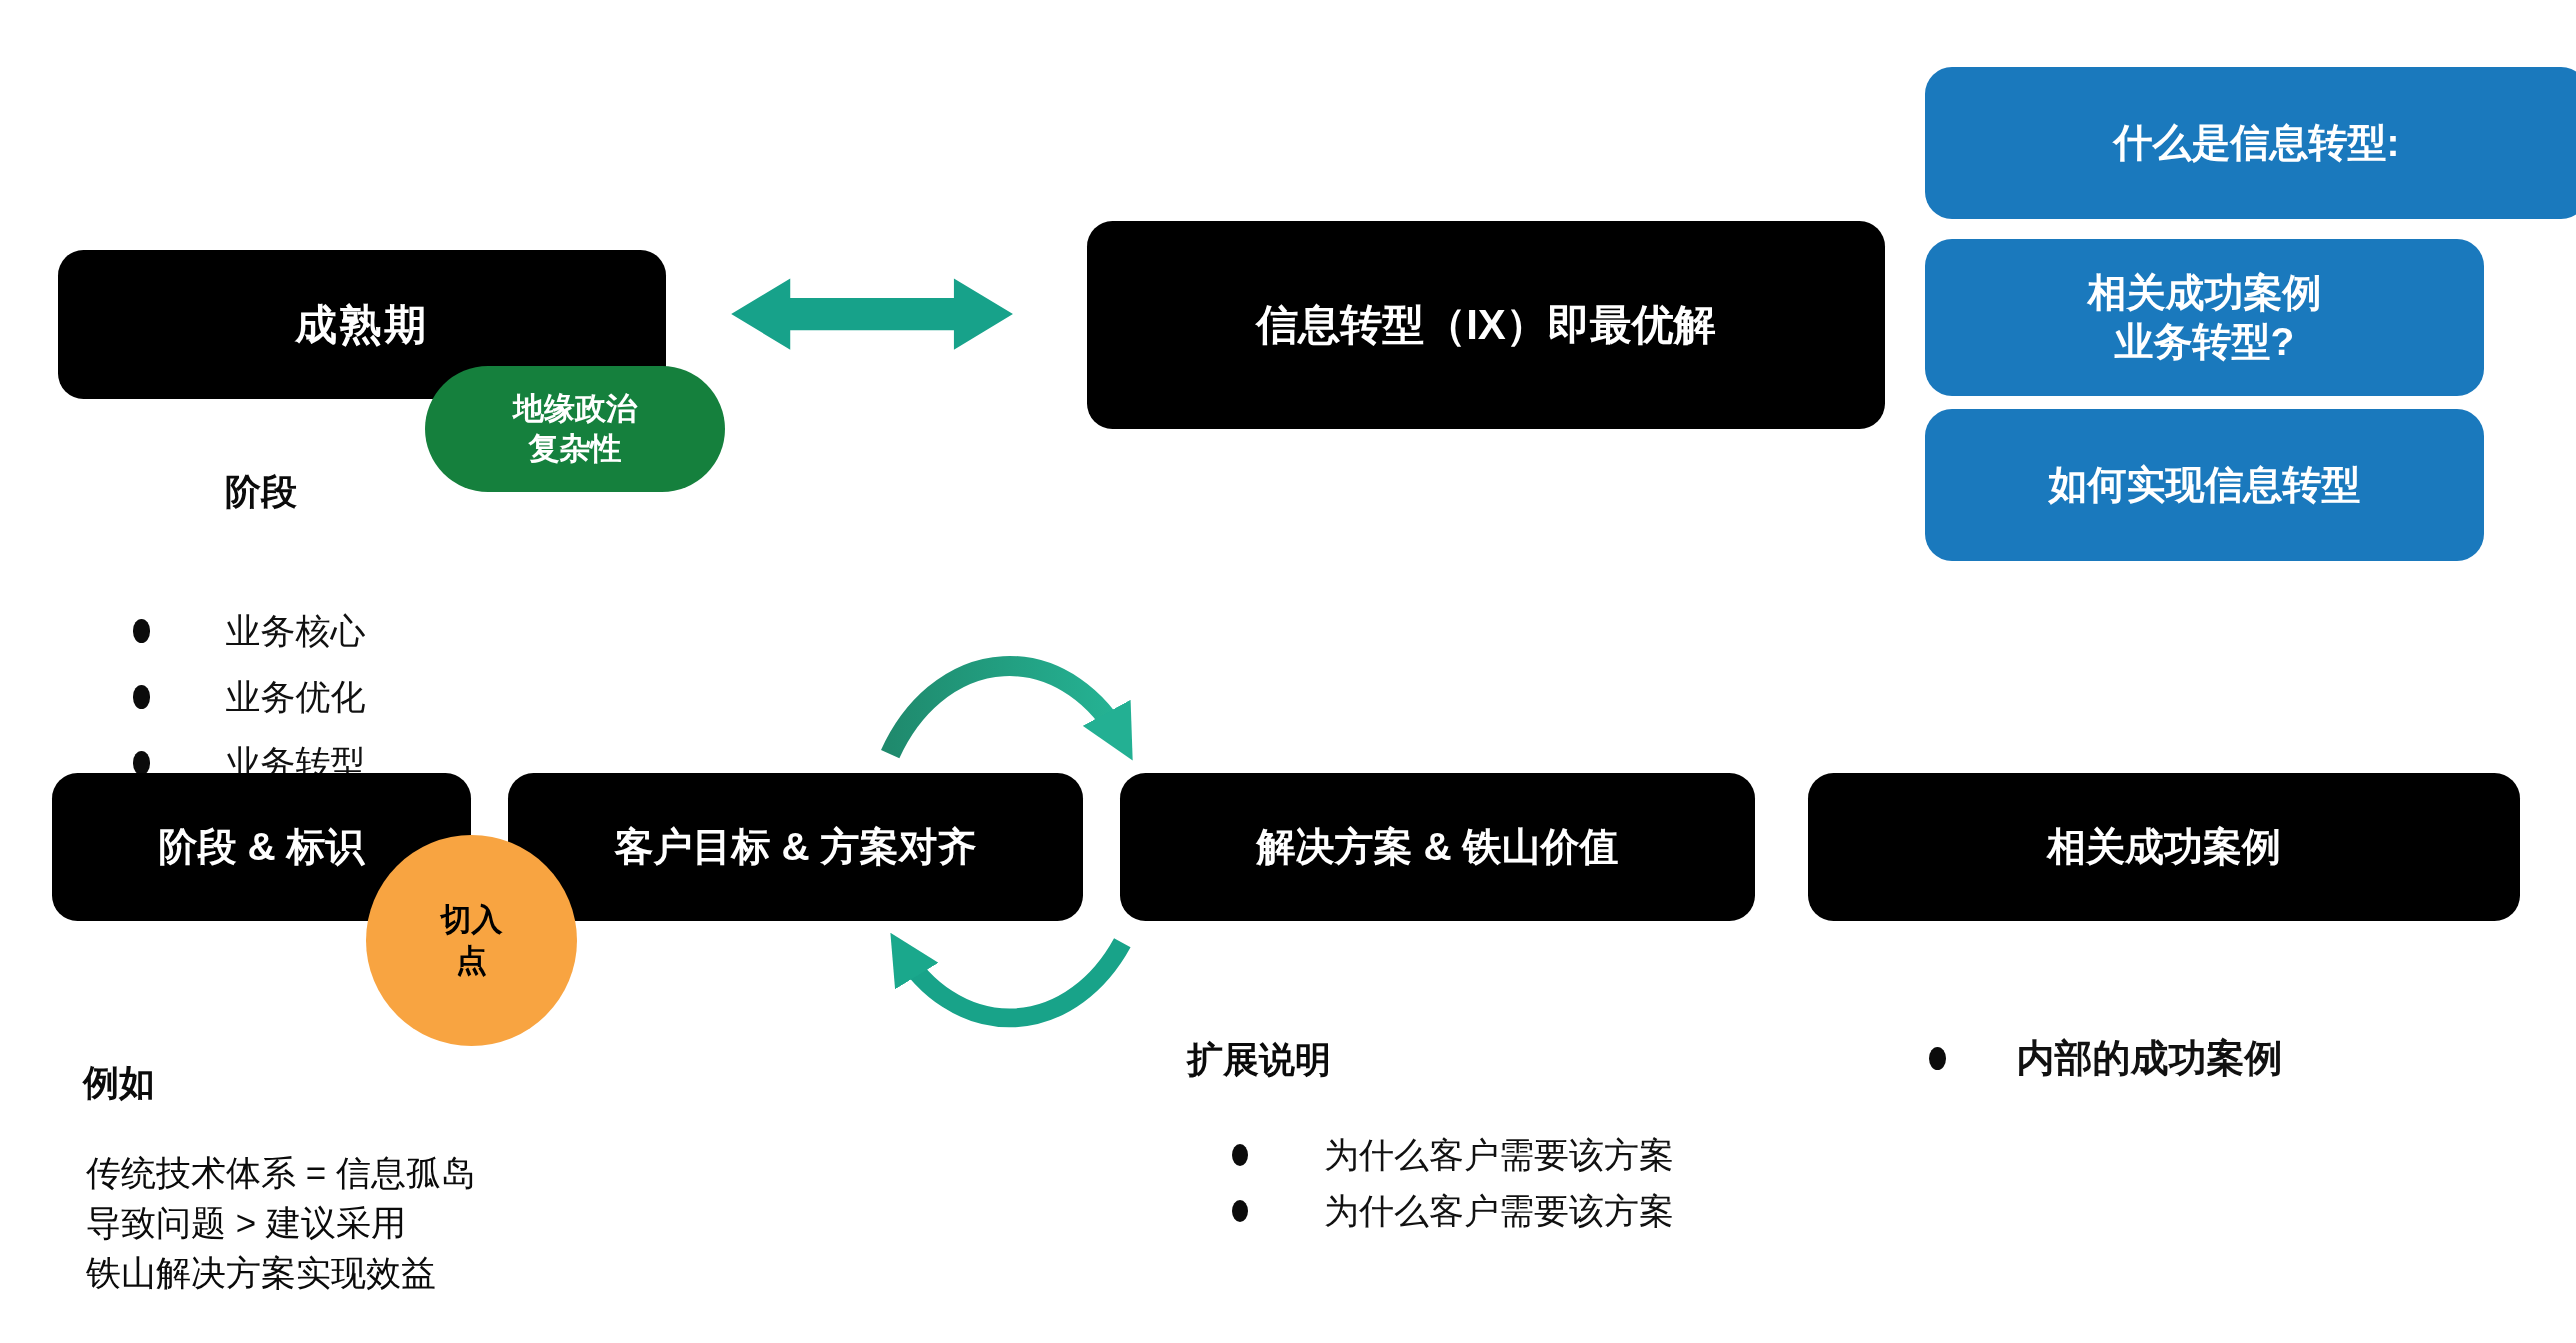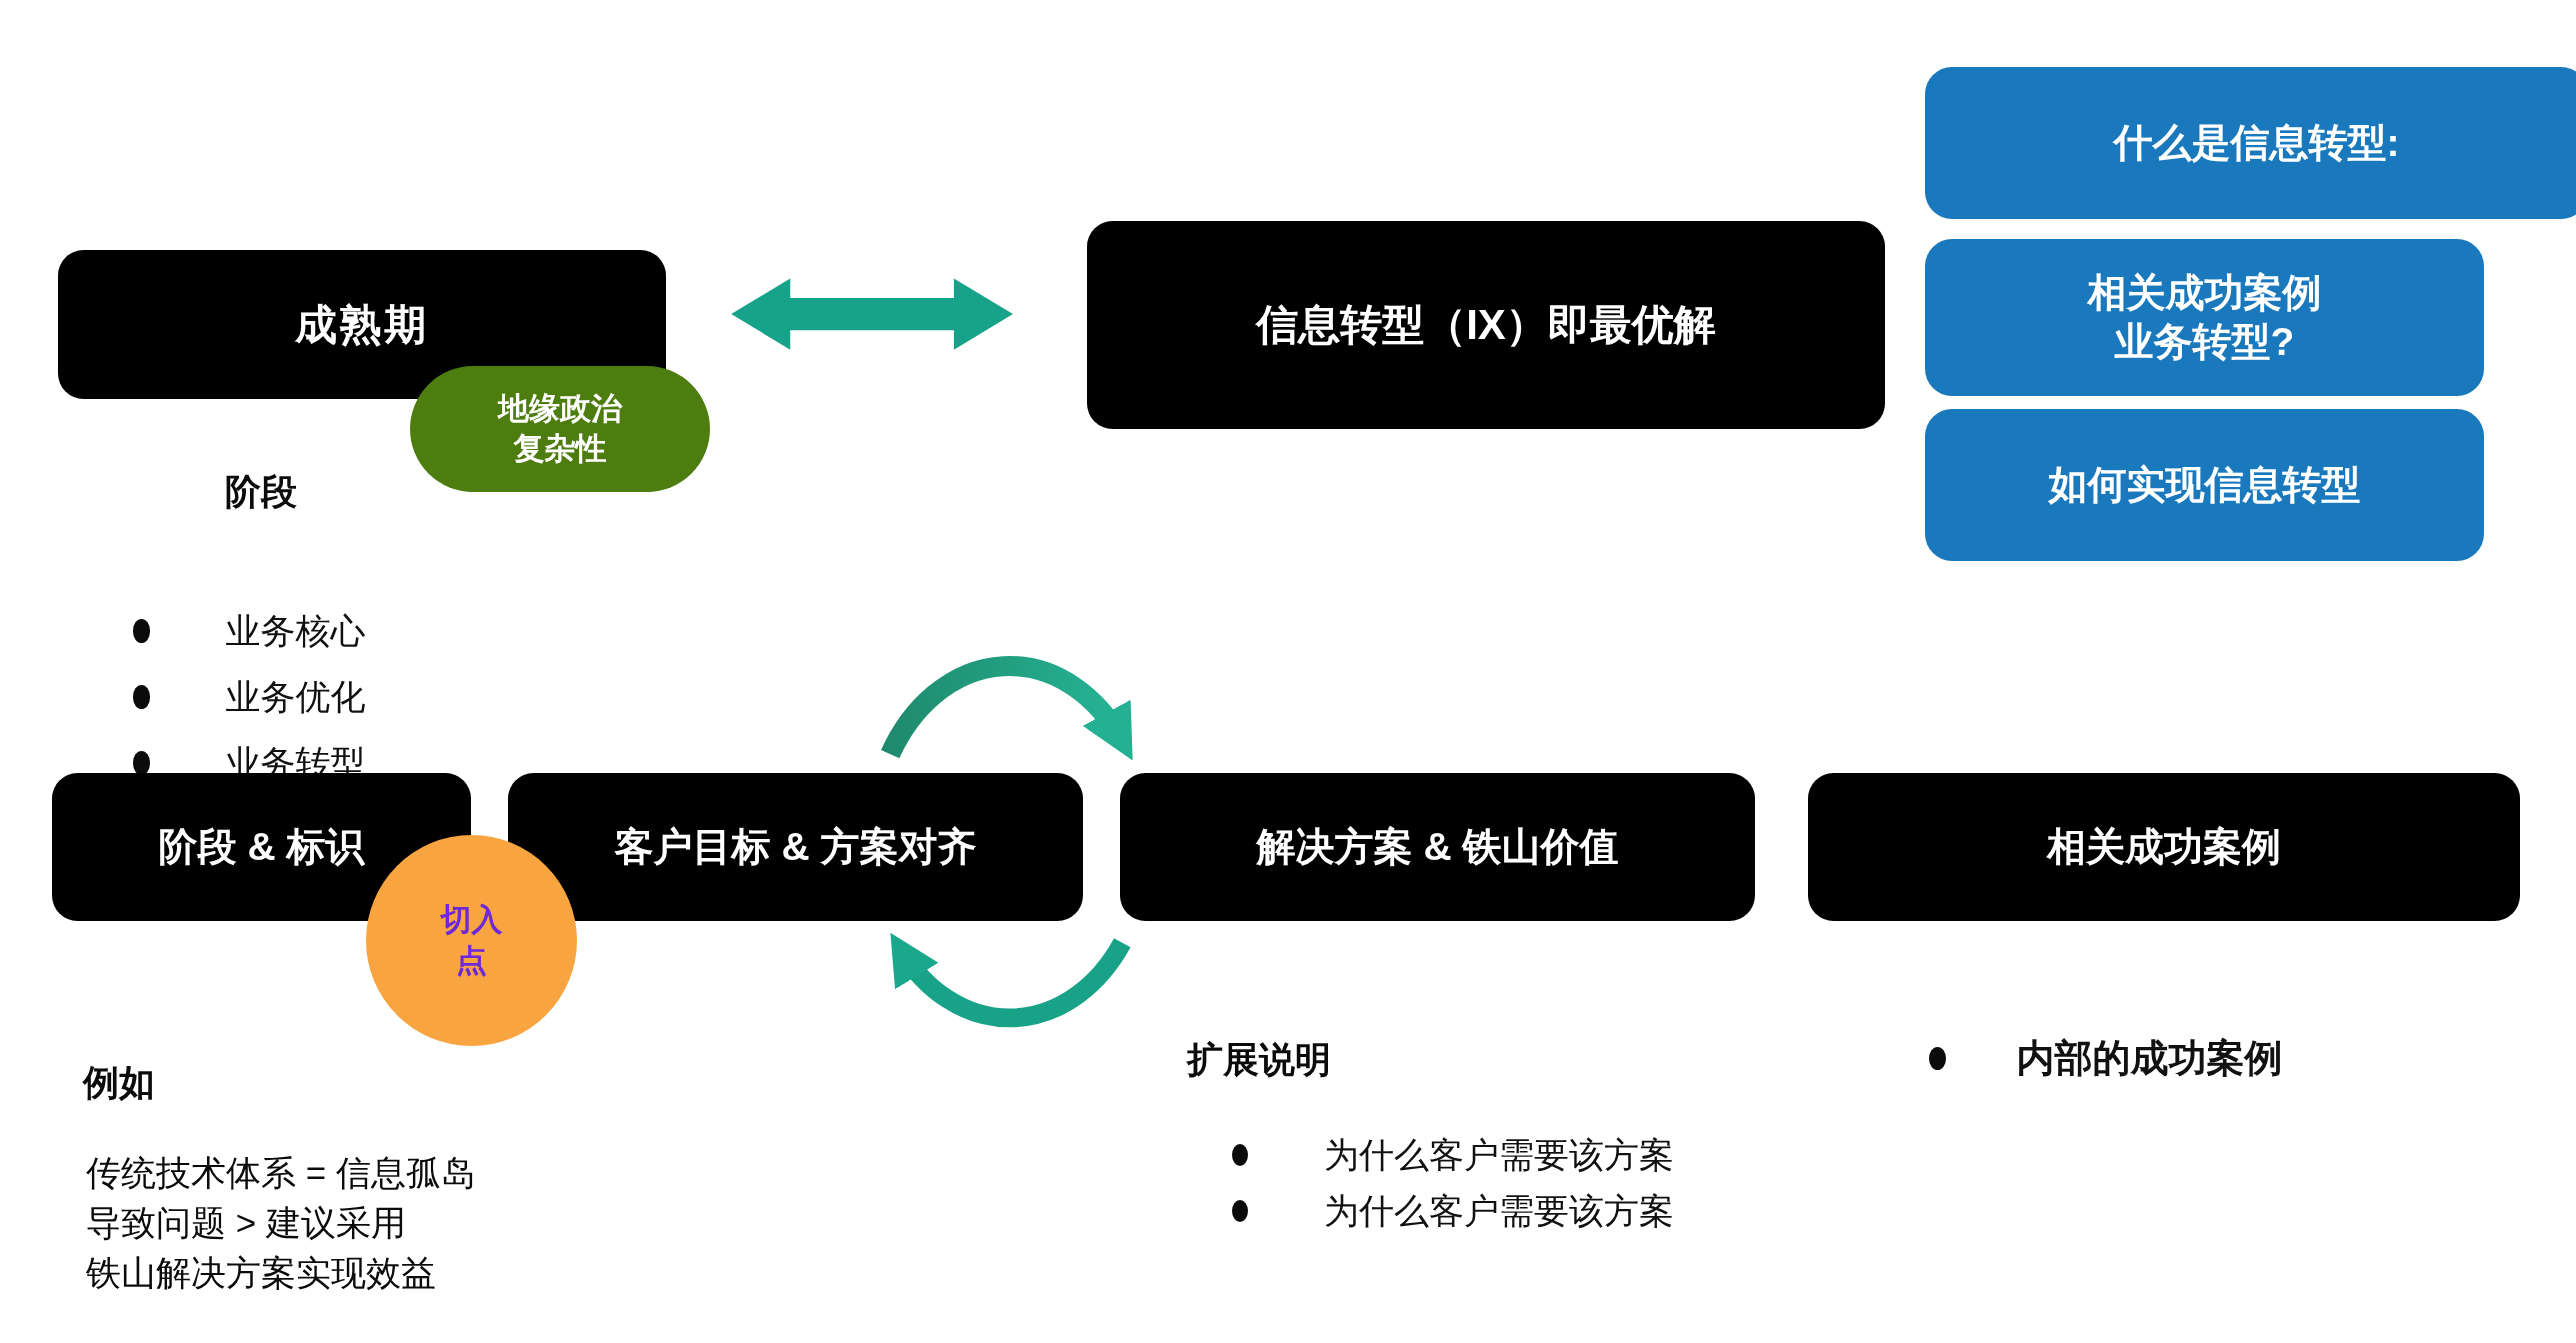--- a/index.html
+++ b/index.html
@@ -24,26 +24,26 @@
   #rc-box-2{left:1925px; top:239px; width:559px; height:157px; font-size:39px; line-height:1.25;}
   #rc-box-3{left:1925px; top:409px; width:559px; height:152px; font-size:39px;}
 
   #proc-box-1{left:52px;   top:773px; width:419px;  height:148px; font-size:39px;}
   #proc-box-2{left:508px;  top:773px; width:575px;  height:148px; font-size:39px;}
   #proc-box-3{left:1120px; top:773px; width:635px;  height:148px; font-size:39px;}
   #proc-box-4{left:1808px; top:773px; width:712px; height:148px; font-size:39px;}
 
   
   #geo-pill{
-    left:410px; top:366px; width:300px; height:126px; border-radius:63px;
-    background:#4d7c0f; color:#fff; font-weight:bold; font-size:31px; line-height:1.28;
+    left:425px; top:366px; width:300px; height:126px; border-radius:63px;
+    background:#15803d; color:#fff; font-weight:bold; font-size:31px; line-height:1.28;
   }
   #entry-circle{
     left:366px; top:835px; width:211px; height:211px; border-radius:50%;
-    background:#F8A441; color:#6d28d9; font-weight:bold; font-size:31px; line-height:1.3;
+    background:#F8A441; color:#000000; font-weight:bold; font-size:31px; line-height:1.3;
   }
 
   
   .h-black{font-weight:bold; font-size:36px; color:#0b0b0b;}
   #stage-heading{left:225px; top:468px;}
   #example-heading{left:83px; top:1059px;}
   #expand-heading{left:1187px; top:1036px;}
 
   .bullet-row{display:flex; align-items:center;}
   .dot{

